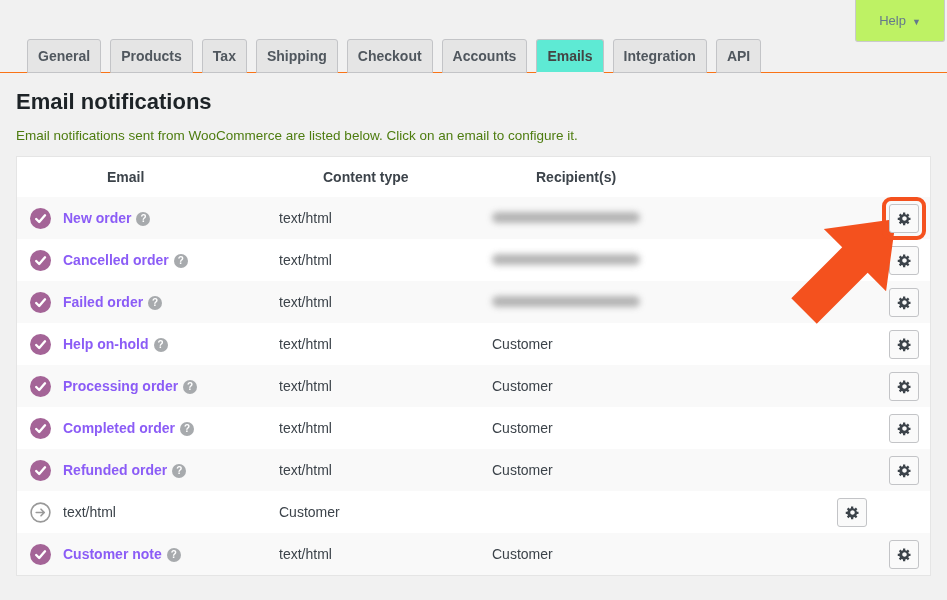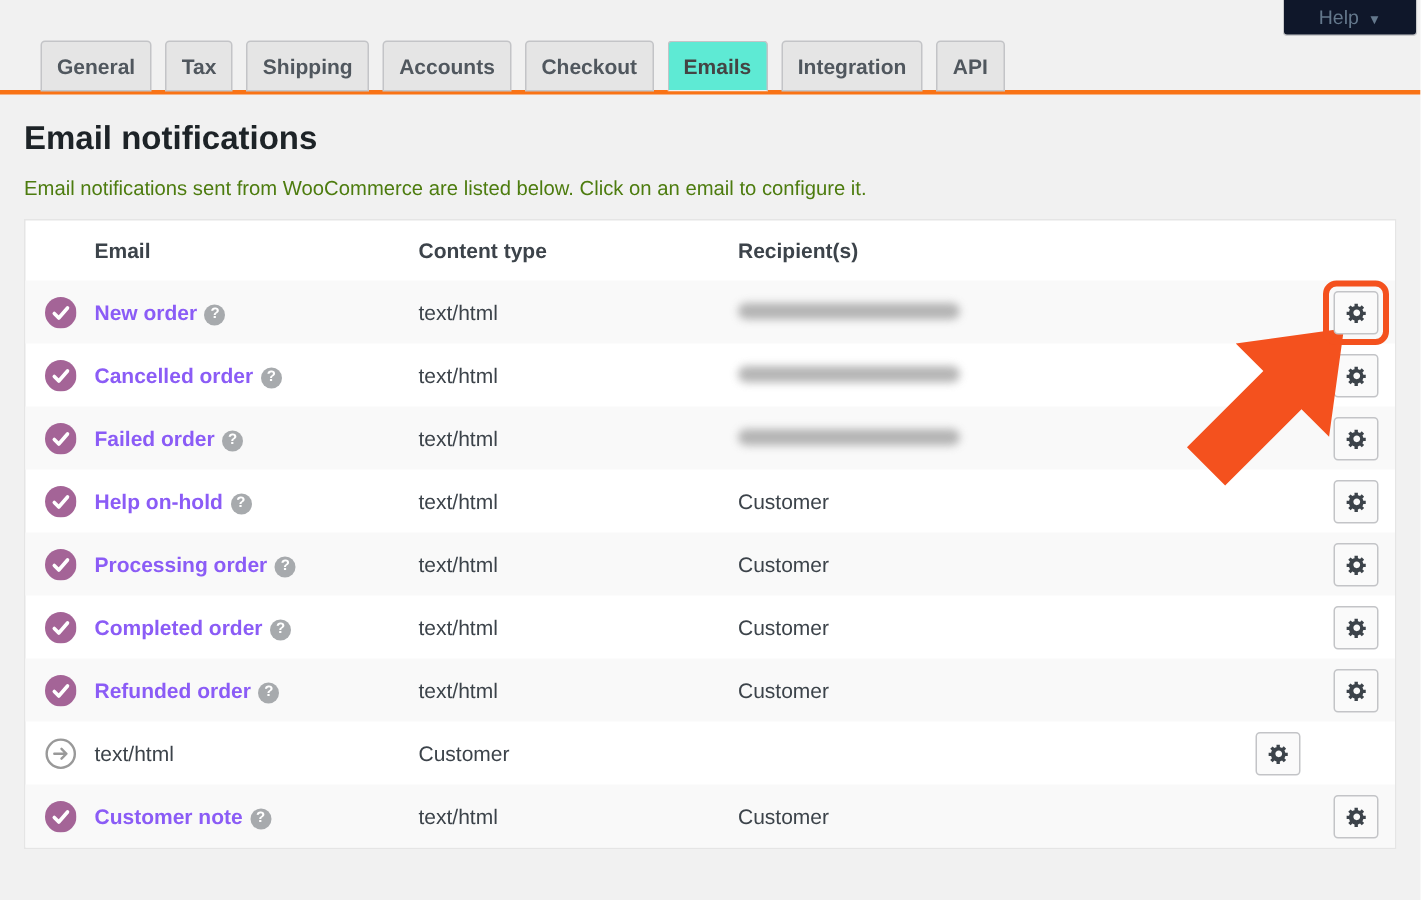--- a/index.html
+++ b/index.html
@@ -9,40 +9,40 @@
     font-family: "Liberation Sans", sans-serif;
     position: relative;
     overflow: hidden;
     color: #444;
   }
 
   
   .help-tab {
     position: absolute;
     top: 0; right: 2px;
-    width: 90px; height: 24px;
-    background: #0f172a;
+    width: 90px; height: 42px;
+    background: #bef264;
     border: 1px solid #c9cacc;
     border-top: none;
     border-radius: 0 0 3px 3px;
     display: flex; align-items: center; justify-content: center;
     gap: 6px;
     font-size: 13px;
     color: #64788c;
     cursor: pointer;
   }
   .help-caret { font-size: 9px; position: relative; top: 1px; }
 
   
   .tabs {
     display: flex;
     align-items: flex-start;
     gap: 9px;
-    padding: 27px 0 0 27px;
-    border-bottom: 3px solid #f97316;
+    padding: 39px 0 0 27px;
+    border-bottom: 1px solid #f97316;
   }
   .tab {
     background: #e5e5e5;
     border: 1px solid #c3c4c7;
     border-radius: 3px 3px 0 0;
     margin-bottom: -1px;
     padding: 8px 10px;
     font-size: 14px;
     font-weight: bold;
     color: #50575e;
@@ -79,20 +79,21 @@
     grid-template-columns: 46px 216px 213px 1fr 52px;
     align-items: center;
     min-height: 42px;
   }
   .row.header { min-height: 40px; }
   .row.odd { background: #f9f9f9; }
   .col-head {
     font-size: 14px;
     font-weight: bold;
     color: #32373c;
+    margin-left: 44px;
   }
   .cell { font-size: 14px; color: #3c434a; }
   .cell.status { display: flex; justify-content: center; }
   .cell.email { padding-right: 18px; line-height: 2.05; }
   .email-name {
     font-size: 14px;
     font-weight: bold;
     color: #8b5cf6;
     text-decoration: none;
     cursor: pointer;
@@ -155,30 +156,33 @@
 <div class="help-tab">
   <span>Help</span>
   <span class="help-caret">▼</span>
 </div>
 
 <div class="tabs">
     <div class="tab">
     <span>General</span>
   </div>
     <div class="tab">
+    <span>Products</span>
+  </div>
+    <div class="tab">
     <span>Tax</span>
   </div>
     <div class="tab">
     <span>Shipping</span>
   </div>
     <div class="tab">
+    <span>Checkout</span>
+  </div>
+    <div class="tab">
     <span>Accounts</span>
-  </div>
-    <div class="tab">
-    <span>Checkout</span>
   </div>
     <div class="tab active">
     <span>Emails</span>
   </div>
     <div class="tab">
     <span>Integration</span>
   </div>
     <div class="tab">
     <span>API</span>
   </div>

